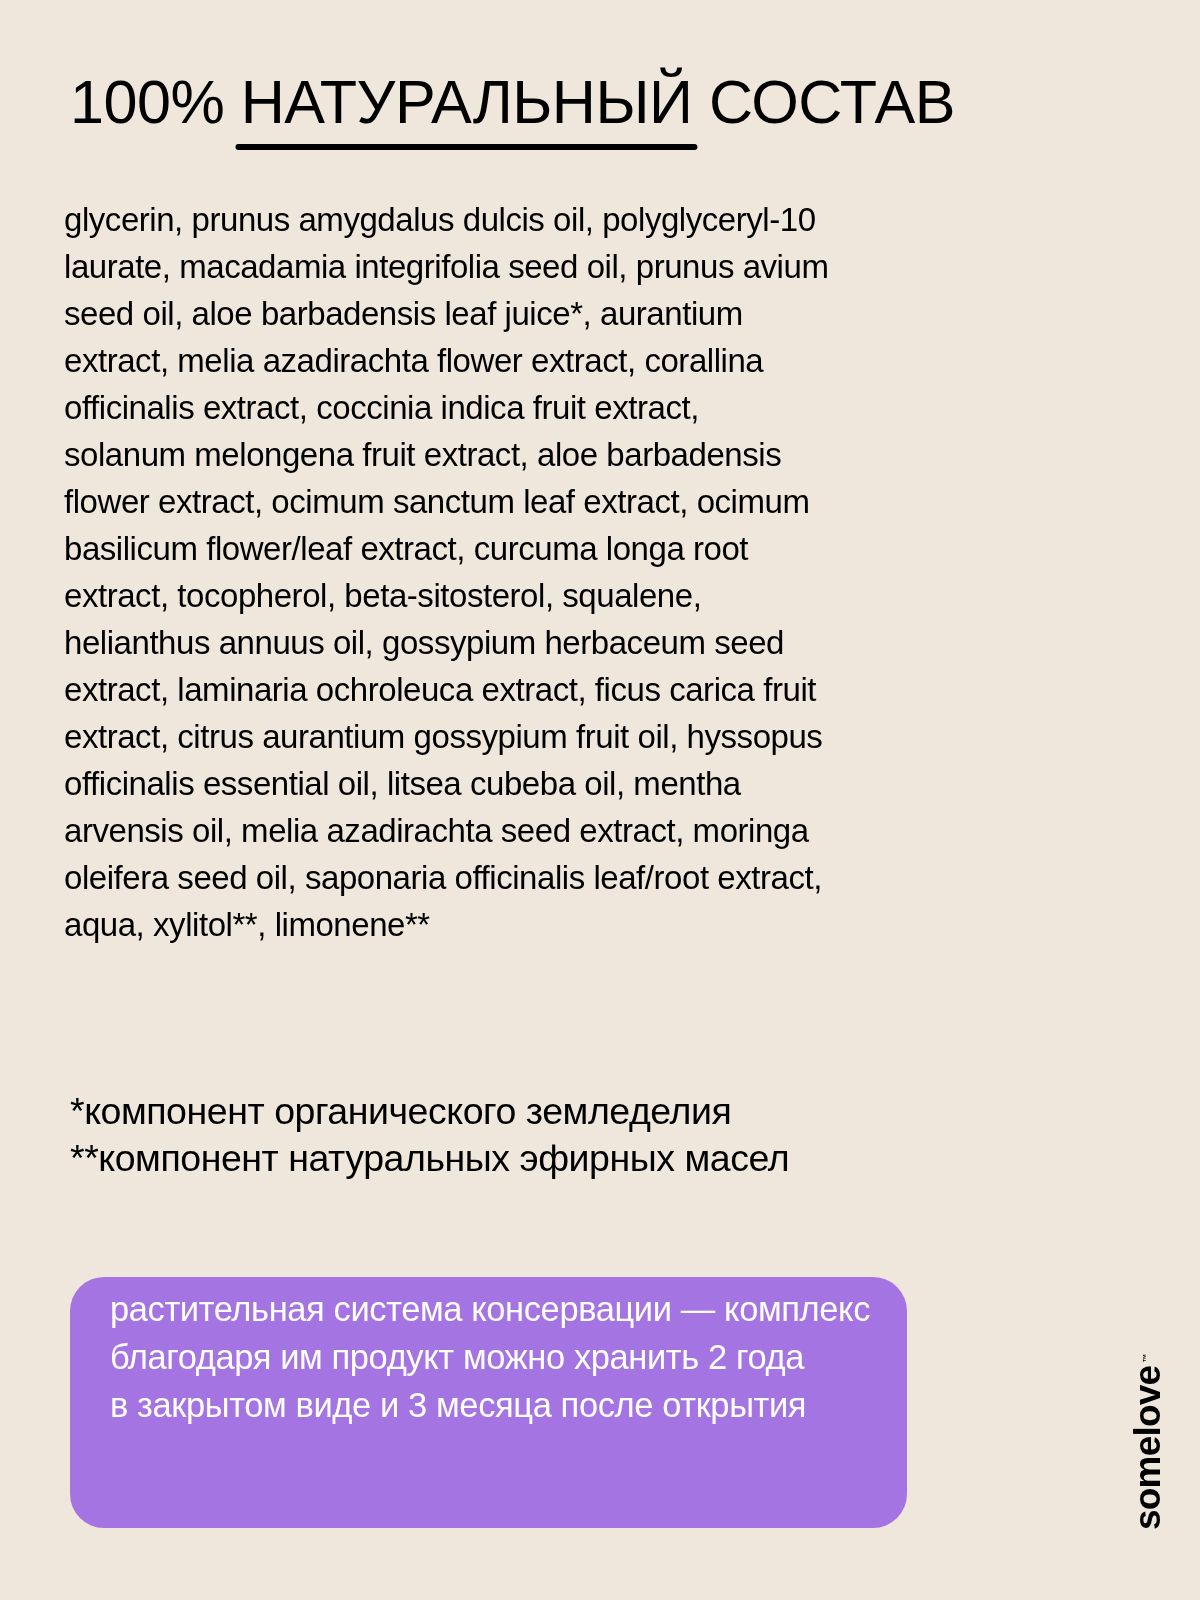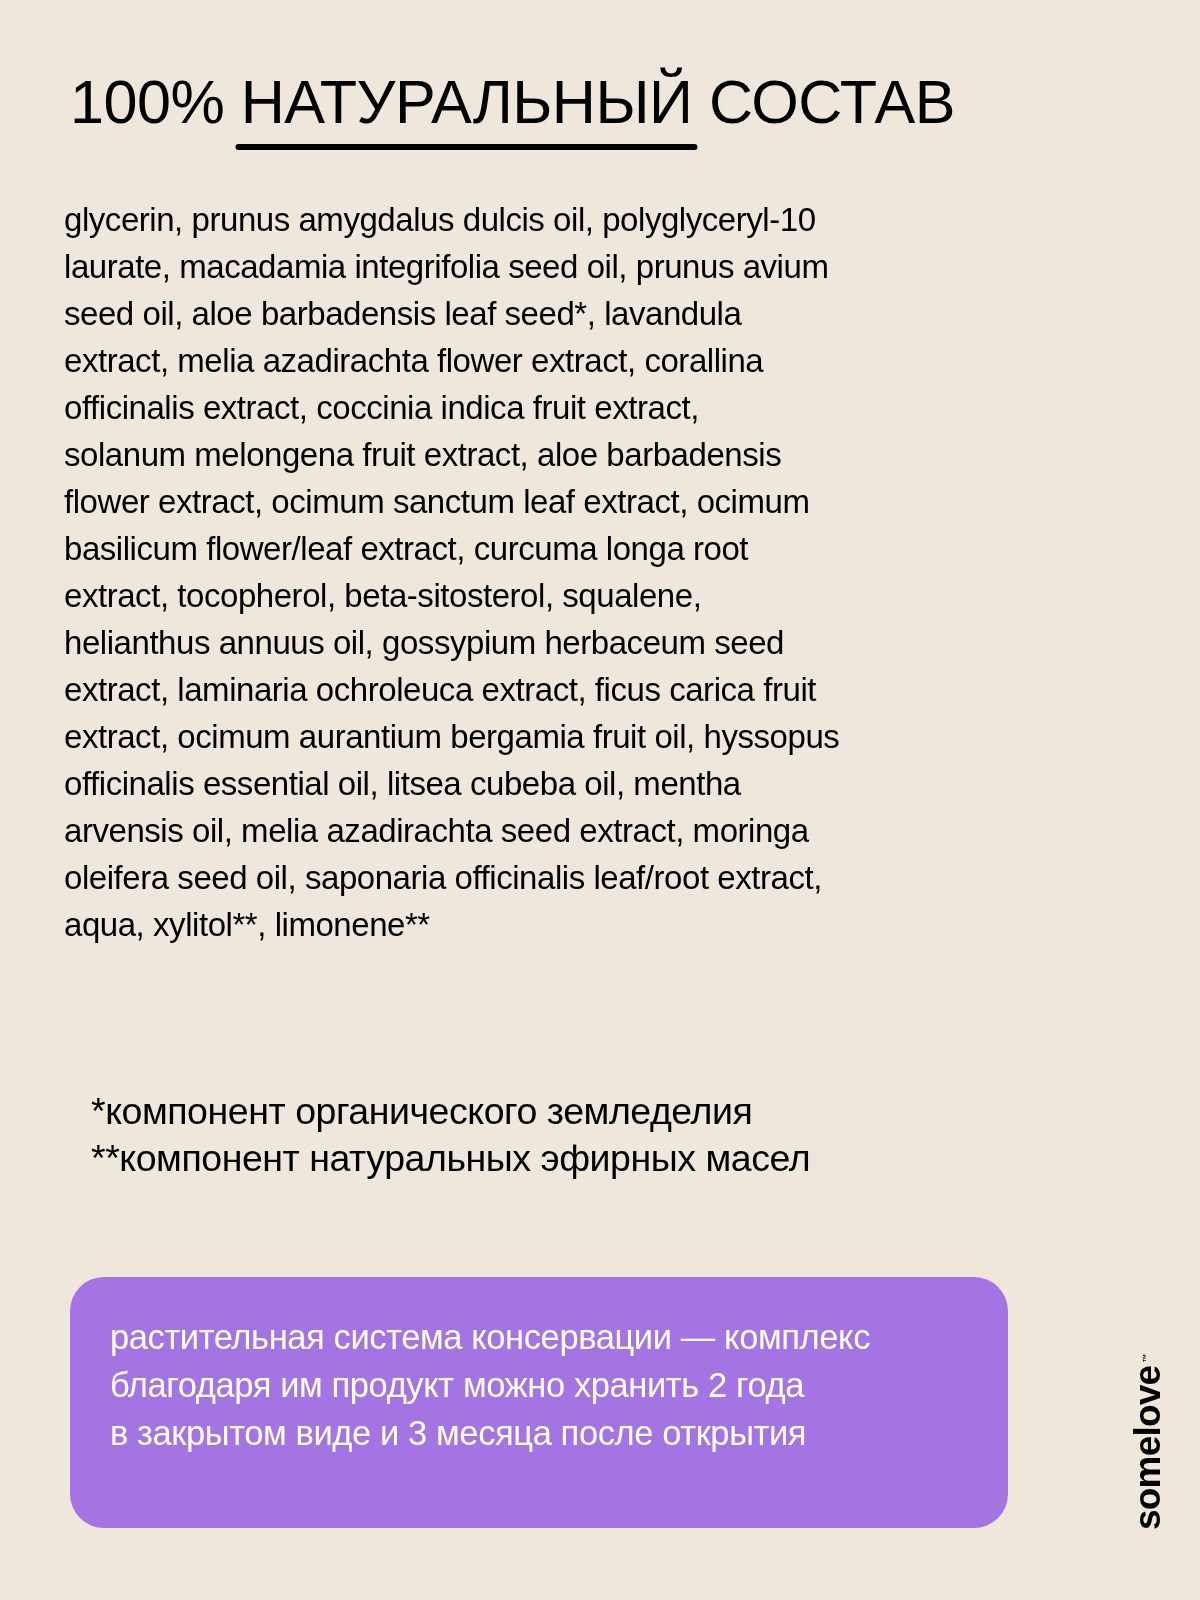--- a/index.html
+++ b/index.html
@@ -57,32 +57,31 @@
       position: absolute;
       left: 70px;
       top: 1088px;
       font-size: 37.5px;
       line-height: 47px;
       letter-spacing: -0.45px;
     }
     .footnotes .line {
       display: block;
       white-space: nowrap;
-      margin-left: 21px;
     }
     .info-box {
       position: absolute;
       left: 70px;
       top: 1277px;
-      width: 938px;
+      width: 837px;
       height: 251px;
       background: #A574E3;
       border-radius: 34px;
       box-sizing: border-box;
-      padding: 36px 0 0 40px;
+      padding: 8px 0 0 40px;
       color: #FFFFFF;
     }
     .info-box .line {
       display: block;
       white-space: nowrap;
       font-size: 34.5px;
       line-height: 48px;
       letter-spacing: -0.4px;
     }
     .brand {
@@ -112,30 +111,30 @@
 
 <div class="title">
   <span>100%</span>
   <span class="underlined"><span>НАТУРАЛЬНЫЙ</span><span class="underline-bar"></span></span>
   <span>СОСТАВ</span>
 </div>
 
 <div class="ingredients">
   <span class="line">glycerin, prunus amygdalus dulcis oil, polyglyceryl-10</span>
   <span class="line">laurate, macadamia integrifolia seed oil, prunus avium</span>
-  <span class="line">seed oil, aloe barbadensis leaf seed*, lavandula</span>
+  <span class="line">seed oil, aloe barbadensis leaf juice*, aurantium</span>
   <span class="line">extract, melia azadirachta flower extract, corallina</span>
   <span class="line">officinalis extract, coccinia indica fruit extract,</span>
   <span class="line">solanum melongena fruit extract, aloe barbadensis</span>
   <span class="line">flower extract, ocimum sanctum leaf extract, ocimum</span>
   <span class="line">basilicum flower/leaf extract, curcuma longa root</span>
   <span class="line">extract, tocopherol, beta-sitosterol, squalene,</span>
   <span class="line">helianthus annuus oil, gossypium herbaceum seed</span>
   <span class="line">extract, laminaria ochroleuca extract, ficus carica fruit</span>
-  <span class="line">extract, ocimum aurantium bergamia fruit oil, hyssopus</span>
+  <span class="line">extract, citrus aurantium gossypium fruit oil, hyssopus</span>
   <span class="line">officinalis essential oil, litsea cubeba oil, mentha</span>
   <span class="line">arvensis oil, melia azadirachta seed extract, moringa</span>
   <span class="line">oleifera seed oil, saponaria officinalis leaf/root extract,</span>
   <span class="line">aqua, xylitol**, limonene**</span>
 </div>
 
 <div class="footnotes">
   <span class="line">*компонент органического земледелия</span>
   <span class="line">**компонент натуральных эфирных масел</span>
 </div>

